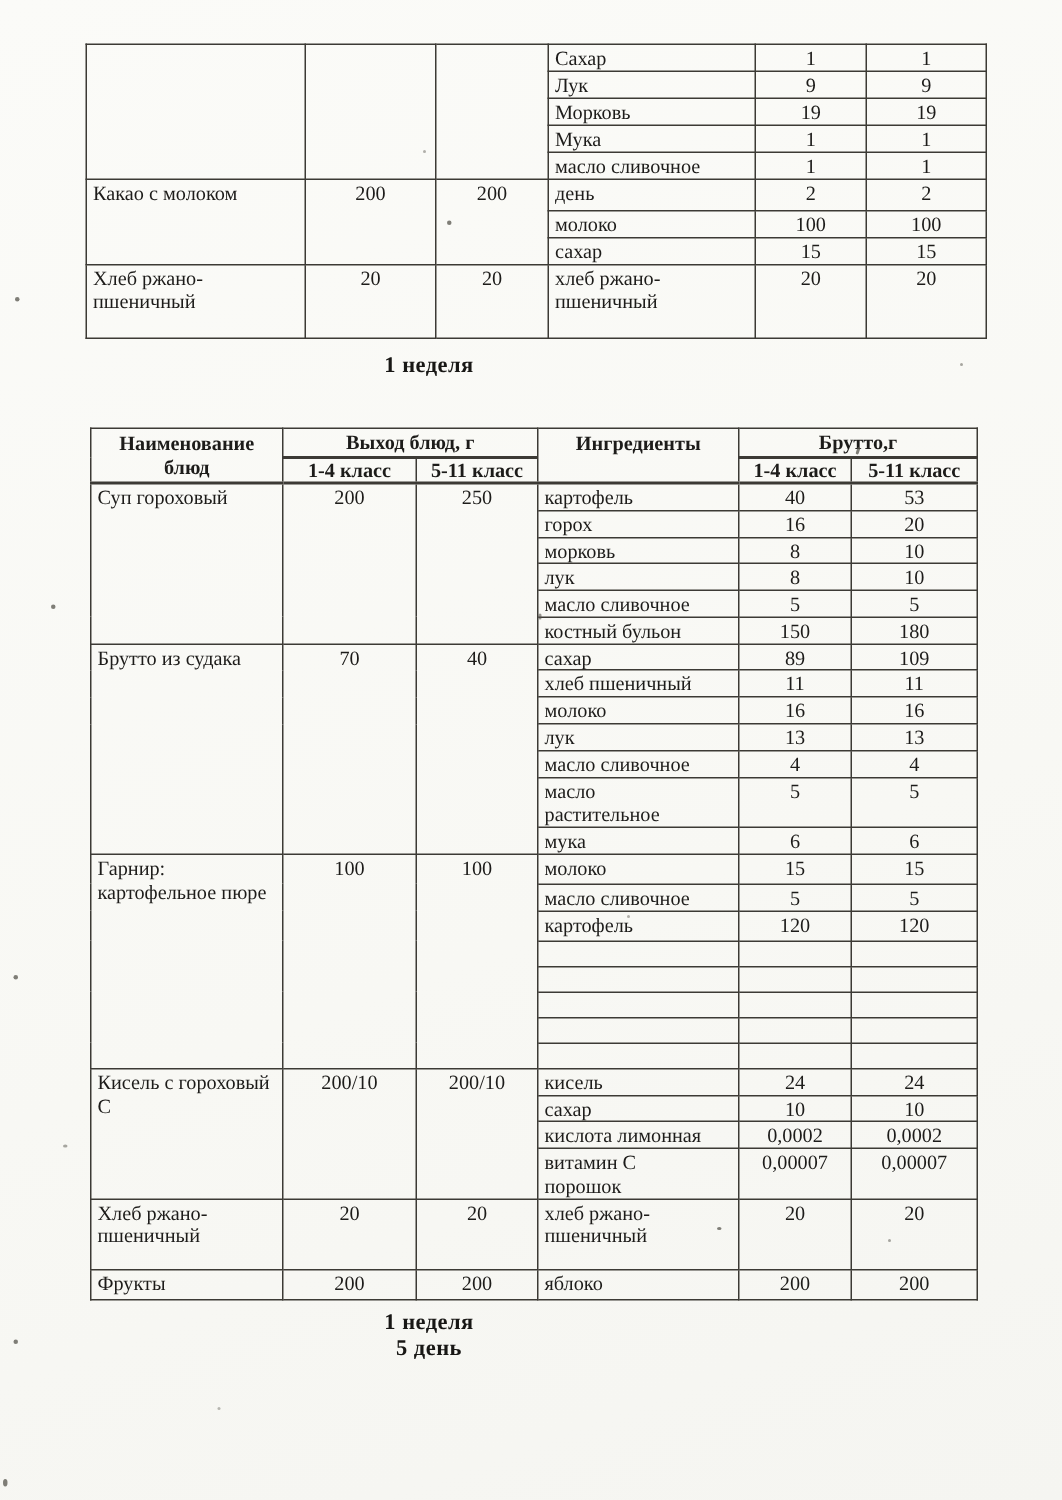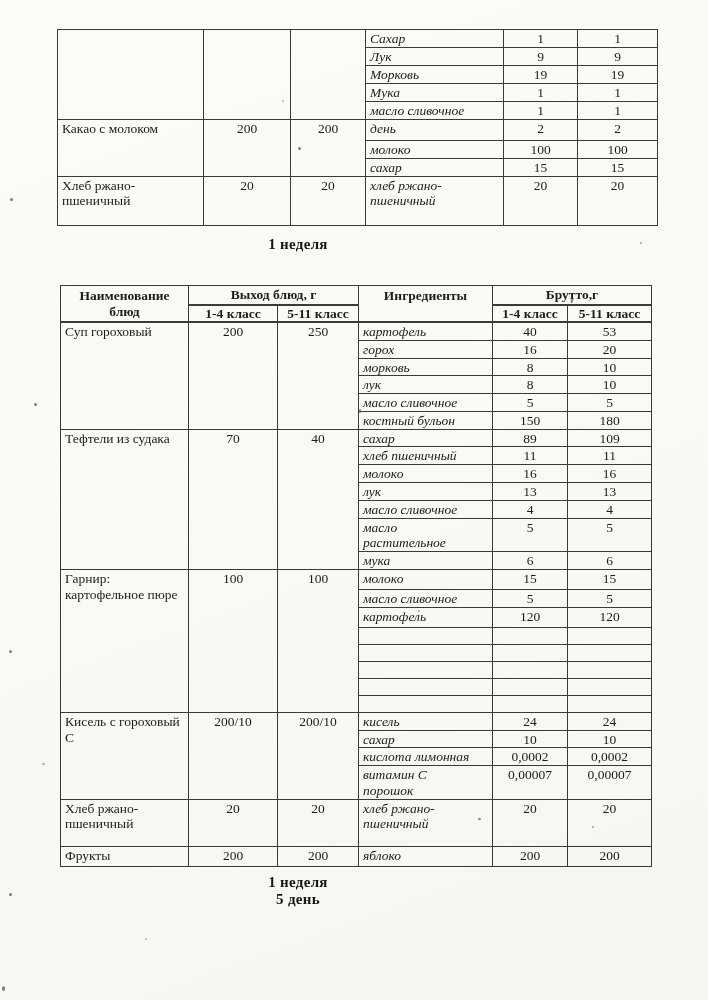--- a/index.html
+++ b/index.html
@@ -9,21 +9,21 @@
     font-family:"Liberation Serif","DejaVu Serif",serif;
     color:#1d1c1a; overflow:hidden;
   }
   table.tbl { position:absolute; border-collapse:collapse; table-layout:fixed; }
   .tbl td, .tbl th { border:1px solid #3c3a35; }
   .tbl td {
     padding:1px 4px 0 4px; vertical-align:top;
     font-size:13.5px; line-height:1.17; white-space:pre-line;
   }
   .num-cell { text-align:center; }
-  .ing-cell { padding-left:6px;font-style:italic; }
+  .ing-cell { padding-left:6px; }
   .dish-cell { padding-left:5px; }
 
   
   .top-tbl { left:57px; top:29px; width:601px; border:1px solid #3c3a35; }
   .top-tbl tr { height:18px; }
   .top-tbl tr.s0.r4 { height:14px; }
   .top-tbl tr.s1.r0 { height:21px; }
   .top-tbl tr.s1.r2 { height:13px; }
   .top-tbl tr.s2.r0 { height:49px; }
 
@@ -38,21 +38,21 @@
   .main-tbl thead th { border-bottom-width:2px; }
   .main-tbl tbody tr { height:17px; }
   .main-tbl tbody tr.s1.r5 { height:31px; }
   .main-tbl tbody tr.s2.r0 { height:20px; }
   .main-tbl tbody tr.s2.r2 { height:20px; }
   .main-tbl tbody tr.s3.r3 { height:28px; }
   .main-tbl tbody tr.s4.r0 { height:47px; }
   .main-tbl tbody tr.s5.r0 { height:20px; }
 
   .heading {
-    position:absolute; left:16px; width:564px; text-align:center;
+    position:absolute; left:4px; width:564px; text-align:center;
     font-weight:bold; font-size:15px; line-height:16.5px; color:#181715;
   }
   .heading div { letter-spacing:0.3px; }
 
   .speck { position:absolute; background:#56544c; border-radius:50%; opacity:0.75; }
 </style>
 </head>
 <body>
 
 <div class="page">
@@ -184,21 +184,21 @@
           <td class="ing-cell">масло сливочное</td>
           <td class="num-cell">5</td>
           <td class="num-cell">5</td>
         </tr>
         <tr class="s0 r5">
           <td class="ing-cell">костный бульон</td>
           <td class="num-cell">150</td>
           <td class="num-cell">180</td>
         </tr>
         <tr class="s1 r0">
-          <td rowspan="7" class="dish-cell">Тефтели из судака</td>
+          <td rowspan="7" class="dish-cell">Брутто из судака</td>
           <td rowspan="7" class="num-cell">70</td>
           <td rowspan="7" class="num-cell">40</td>
           <td class="ing-cell">сахар</td>
           <td class="num-cell">89</td>
           <td class="num-cell">109</td>
         </tr>
         <tr class="s1 r1">
           <td class="ing-cell">хлеб пшеничный</td>
           <td class="num-cell">11</td>
           <td class="num-cell">11</td>

